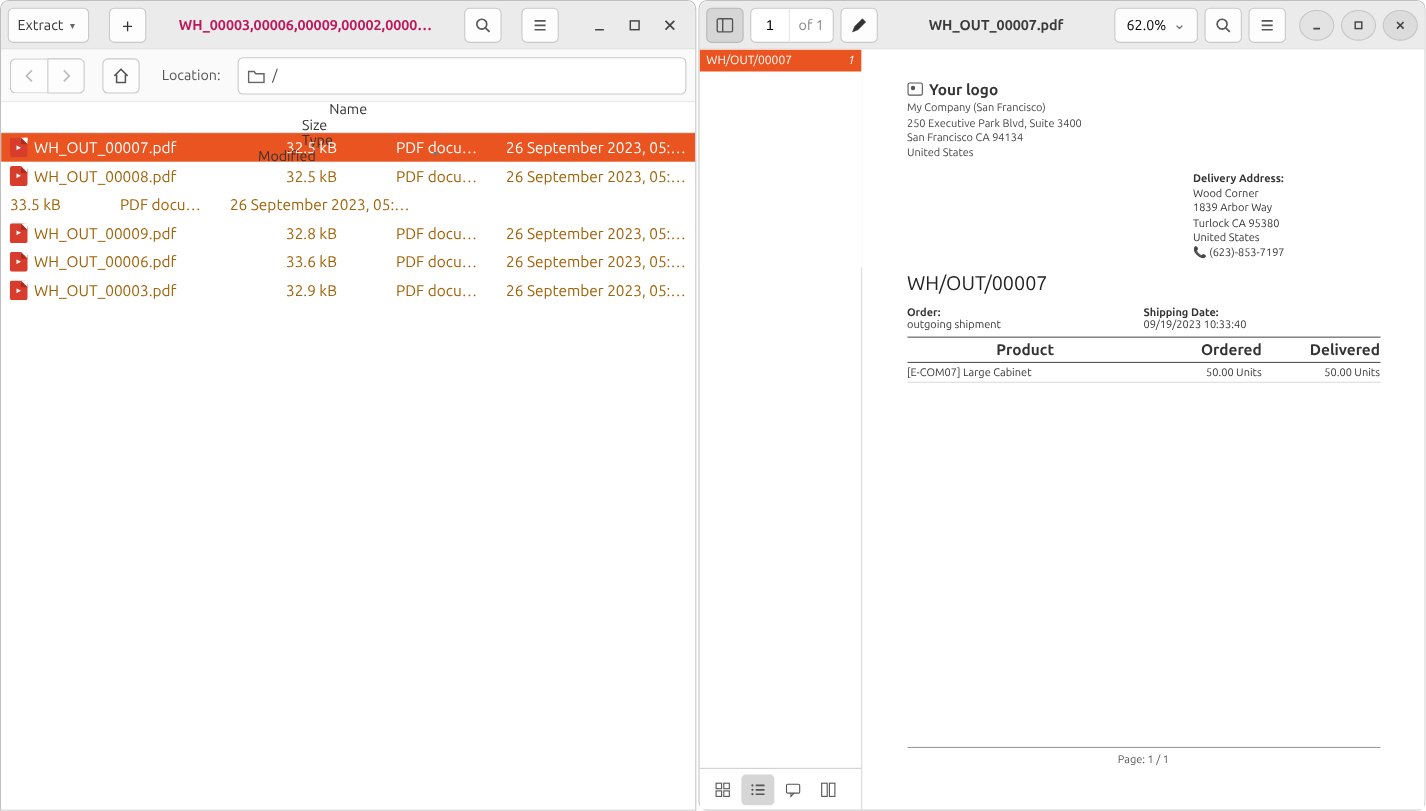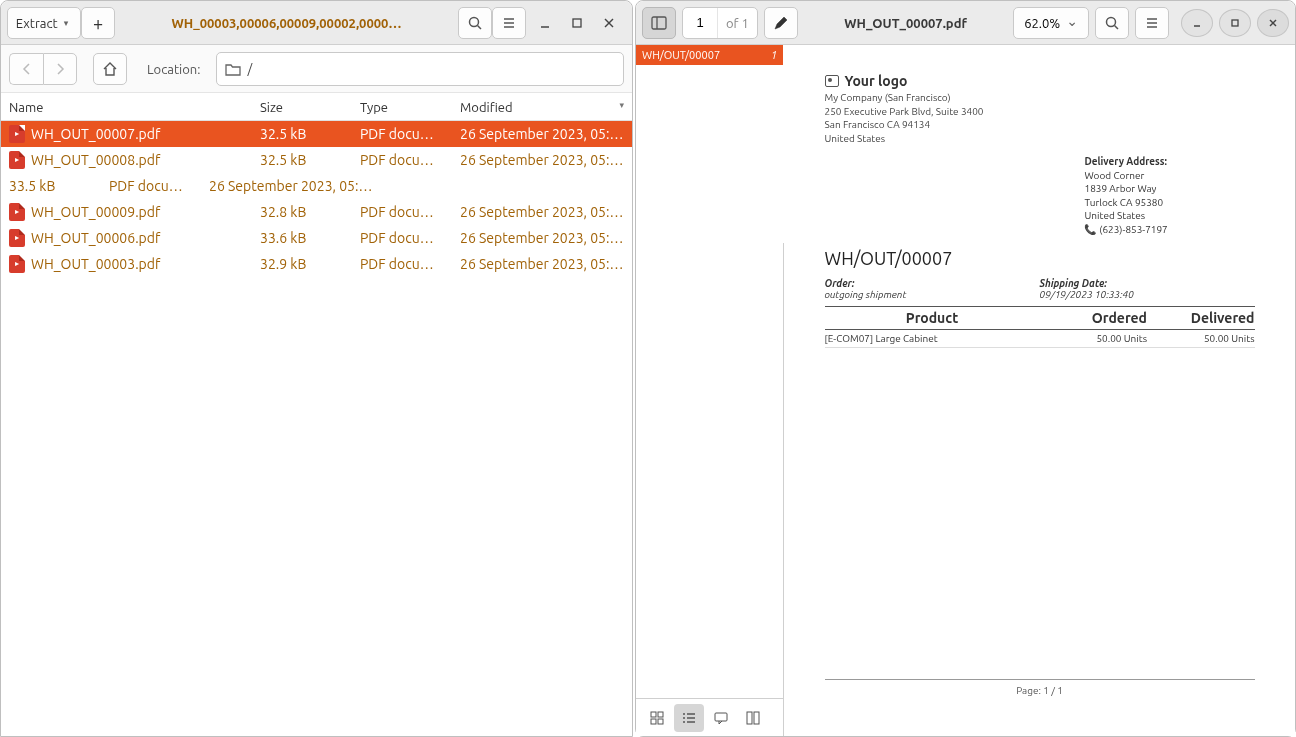--- a/index.html
+++ b/index.html
@@ -2,43 +2,43 @@
 <html><head>
 <meta charset="utf-8">
 <style>
 * { box-sizing: border-box; margin: 0; padding: 0; }
 body { font-family: Ubuntu, "Segoe UI", sans-serif; font-size: 13px; background: #fff; width: 1296px; height: 737px; overflow: hidden; position: relative; }
 
 .desktop { display: flex; width: 1296px; height: 737px; }
 
 
 .am { width: 633px; height: 737px; border: 1px solid #bfbfbf; border-radius: 8px 8px 0 0; background: #fafafa; display: flex; flex-direction: column; }
-.am-header { height: 44px; background: #ebebeb; border-bottom: 1px solid #cfcfcf; display: flex; align-items: center; padding: 0 6px; gap: 0; border-radius: 8px 8px 0 0;}
+.am-header { height: 44px; background: #ebebeb; border-bottom: 1px solid #cfcfcf; display: flex; align-items: center; padding: 0 6px; gap: 18px; border-radius: 8px 8px 0 0;}
 .btn { height: 32px; background: #fdfdfd; border: 1px solid #c9c9c9; border-radius: 5px; display: flex; align-items: center; justify-content: center; font-size: 13px; color: #333; cursor: pointer; }
 .am-extract { width: 74px; padding-right: 4px;}
 .am-extract::after { content: "▾"; font-size: 9px; margin-left: 6px; color: #666;}
 .am-plus { width: 34px; font-size: 18px; }
-.am-title { flex: 1; text-align: center; font-weight: bold; color: #a16207; white-space: nowrap; overflow: hidden; text-overflow: ellipsis; padding: 0 4px;}
+.am-title { flex: 1; text-align: center; font-weight: bold; color: #be185d; white-space: nowrap; overflow: hidden; text-overflow: ellipsis; padding: 0 4px;}
 .am-iconbtn { width: 34px; display:flex; align-items:center; justify-content:center; color:#555; }
 .am-wc { display:flex; gap: 14px; margin-left: 10px; margin-right: 8px;}
 .am-wc span { width: 18px; height: 18px; display:flex; align-items:center; justify-content:center; color:#444; cursor:pointer;}
 
 .am-nav { height: 48px; display:flex; align-items:center; padding: 0 8px; gap: 16px; background:#fafafa; border-bottom: 1px solid #e5e5e5;}
 .nav-seg { display:flex; }
 .nav-seg .btn { width: 34px; border-radius: 0;}
 .nav-seg .btn:first-child { border-radius: 5px 0 0 5px; border-right: none;}
 .nav-seg .btn:last-child { border-radius: 0 5px 5px 0;}
 .nav-arrow-dis { color: #bbb; }
 .am-home { width: 34px;}
 .am-loc-label { color: #555; margin-left: 4px;}
 .am-loc-box { flex:1; height: 34px; border: 1px solid #c9c9c9; border-radius: 5px; background:#fff; display:flex; align-items:center; padding: 0 8px; gap: 6px; color:#444;}
 .am-loc-box svg { color:#666;}
 
 .am-table { flex:1; background:#fff; overflow:auto; }
-.am-thead { display:flex; height: 28px; align-items:center; border-bottom: 1px solid #e0e0e0; color:#333; font-size: 13px;}
+.am-thead { display:flex; height: 28px; align-items:center; border-bottom: 1px solid #e0e0e0; color:#333; font-size: 13px; flex-direction: column;}
 .am-thead > div { padding: 0 8px; }
 .col-name { flex: 1 1 250px; }
 .col-size { width: 100px;}
 .col-type { width: 100px;}
 .col-mod { width: 180px; position: relative;}
 .am-thead .col-mod::after { content:"▾"; font-size:9px; position:absolute; right: 8px; color:#777;}
 .am-row { display:flex; height: 26px; align-items:center; font-size: 14px; color:#a16207;}
 .am-row.sel { background:#e95420; color:#fff;}
 .am-row > div { padding: 0 8px; white-space: nowrap; overflow:hidden; text-overflow: ellipsis;}
 .pdf-icon { width: 16px; height: 18px; background:#d73c2c; border-radius: 2px; display:inline-flex; align-items:center; justify-content:center; margin-right: 6px; position:relative; flex-shrink:0;}
@@ -75,21 +75,21 @@
 .pv-canvas { flex:1; background:#fff; overflow:auto; display:flex; justify-content:center; padding: 12px 0;}
 .pv-page { width: 478px; min-height: 660px; background:#fff; border:0px solid #ccc; padding: 16px 24px; font-size: 11px; color:#333; position:relative;}
 .pv-logo { display:flex; align-items:center; gap:6px; font-size: 14px; font-weight:bold; color:#333; margin-bottom: 2px;}
 .pv-logo-icon { width:14px; height:12px; border:1px solid #555; border-radius:2px; position:relative;}
 .pv-logo-icon::before { content:""; position:absolute; width:4px; height:4px; border-radius:50%; background:#555; top:2px; left:2px;}
 .pv-addr { font-size: 10px; color:#444; line-height: 1.35;}
 .pv-deliv { margin-top: 10px; margin-left: 260px; font-size: 10px; line-height:1.35;}
 .pv-deliv .t { font-weight:bold;}
 .pv-docnum { font-size: 18px; margin-top: 12px; color: #222;}
 .pv-meta { display:flex; margin-top: 10px; font-size:10px;}
-.pv-meta > div { flex:1;font-style:italic;}
+.pv-meta > div { flex:1;}
 .pv-meta .l { font-weight:bold;}
 .pv-items-head { display:flex; border-top: 1.5px solid #555; border-bottom: 1.5px solid #555; margin-top:6px; padding: 3px 0; font-size:14px; font-weight:bold;}
 .pv-items-head > div:nth-child(1){ flex:2; text-align:center;}
 .pv-items-head > div:nth-child(2){ flex:1; text-align:right;}
 .pv-items-head > div:nth-child(3){ flex:1; text-align:right;}
 .pv-items-row { display:flex; border-bottom:1px solid #ddd; padding:3px 0; font-size:10px;}
 .pv-items-row > div:nth-child(1){ flex:2;}
 .pv-items-row > div:nth-child(2){ flex:1; text-align:right;}
 .pv-items-row > div:nth-child(3){ flex:1; text-align:right;}
 .pv-footer-line { position:absolute; bottom: 44px; left:24px; right:24px; border-top:1px solid #999;}

